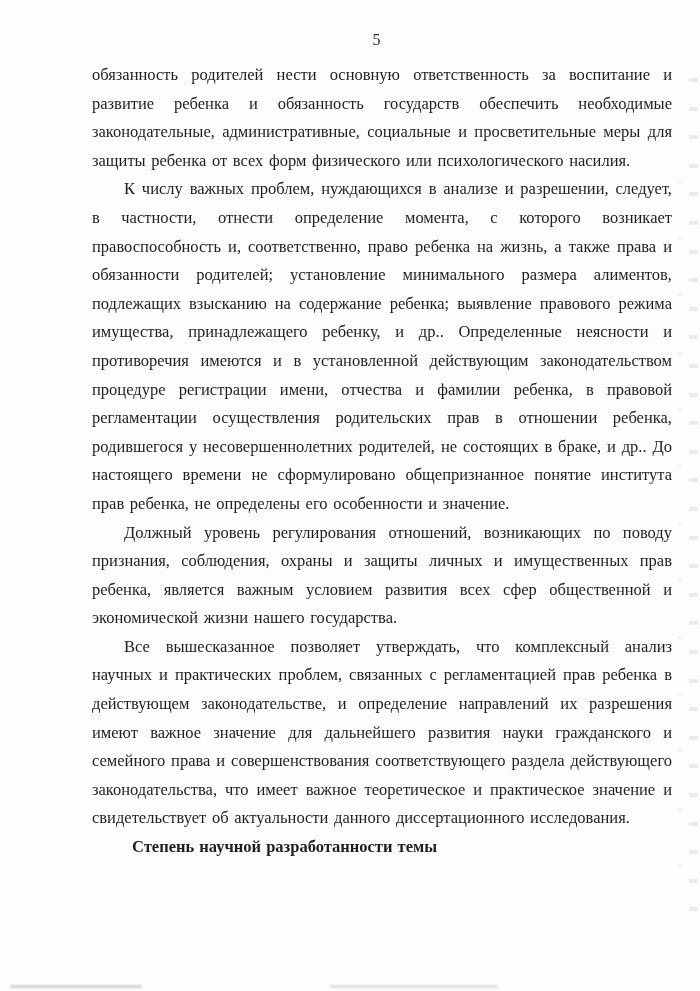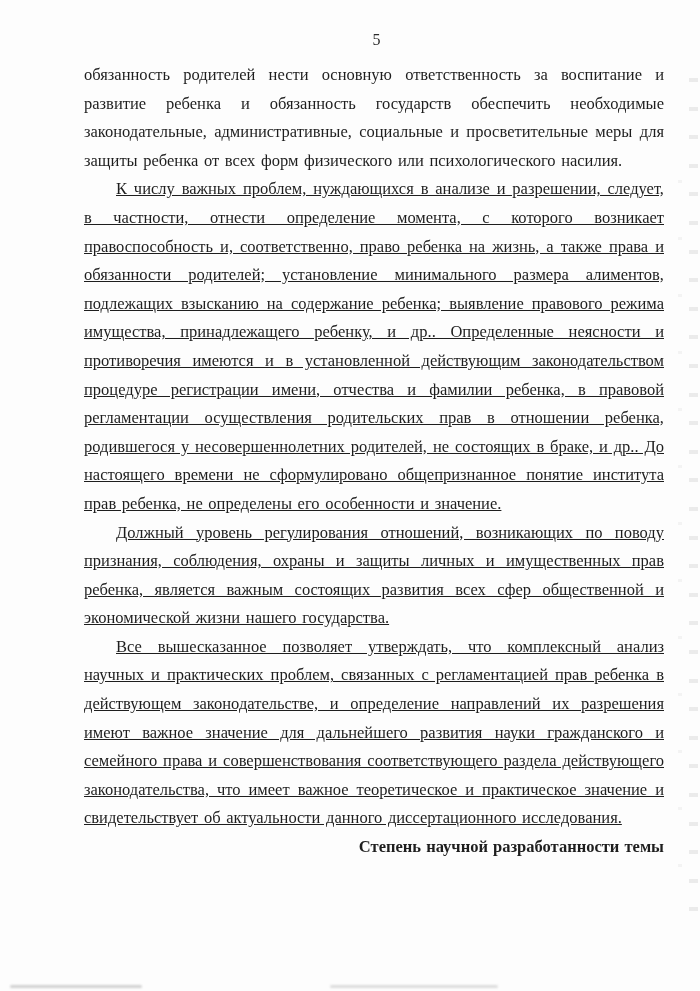--- a/index.html
+++ b/index.html
@@ -20,41 +20,40 @@
     top: 31px;
     left: 54px;
     width: 646px;
     text-align: center;
     font-size: 16px;
     color: #2b2b2b;
     letter-spacing: 1px;
   }
   .text-block {
     position: absolute;
-    left: 84px;
+    left: 92px;
     top: 61px;
     width: 580px;
     font-size: 16.5px;
     line-height: 28.6px;
     color: #1e1e1e;
     text-align: justify;
   }
   .para {
     margin: 0;
     padding: 0;
     word-spacing: 1.5px;
   }
   .para.indent {
     text-indent: 32px;
-    text-decoration: underline;
   }
   .para.heading {
     font-weight: bold;
     text-indent: 40px;
-    text-align: right;
+    text-align: left;
     word-spacing: 1px;
   }
   
   .edge-marks {
     position: absolute;
     right: 2px;
     top: 78px;
     width: 9px;
     height: 840px;
     background: repeating-linear-gradient(
@@ -100,21 +99,21 @@
 </head>
 <body>
 
 <div class="page">
 
   <div class="page-number">5</div>
 
   <div class="text-block">
     <p class="para">обязанность родителей нести основную ответственность за воспитание и развитие ребенка и обязанность государств обеспечить необходимые законодательные, административные, социальные и просветительные меры для защиты ребенка от всех форм физического или психологического насилия.</p>
     <p class="para indent">К числу важных проблем, нуждающихся в анализе и разрешении, следует, в частности, отнести определение момента, с которого возникает правоспособность и, соответственно, право ребенка на жизнь, а также права и обязанности родителей; установление минимального размера алиментов, подлежащих взысканию на содержание ребенка; выявление правового режима имущества, принадлежащего ребенку, и др.. Определенные неясности и противоречия имеются и в установленной действующим законодательством процедуре регистрации имени, отчества и фамилии ребенка, в правовой регламентации осуществления родительских прав в отношении ребенка, родившегося у несовершеннолетних родителей, не состоящих в браке, и др.. До настоящего времени не сформулировано общепризнанное понятие института прав ребенка, не определены его особенности и значение.</p>
-    <p class="para indent">Должный уровень регулирования отношений, возникающих по поводу признания, соблюдения, охраны и защиты личных и имущественных прав ребенка, является важным состоящих развития всех сфер общественной и экономической жизни нашего государства.</p>
+    <p class="para indent">Должный уровень регулирования отношений, возникающих по поводу признания, соблюдения, охраны и защиты личных и имущественных прав ребенка, является важным условием развития всех сфер общественной и экономической жизни нашего государства.</p>
     <p class="para indent">Все вышесказанное позволяет утверждать, что комплексный анализ научных и практических проблем, связанных с регламентацией прав ребенка в действующем законодательстве, и определение направлений их разрешения имеют важное значение для дальнейшего развития науки гражданского и семейного права и совершенствования соответствующего раздела действующего законодательства, что имеет важное теоретическое и практическое значение и свидетельствует об актуальности данного диссертационного исследования.</p>
     <p class="para heading">Степень научной разработанности темы</p>
   </div>
 
   <div class="edge-marks"></div>
   <div class="edge-marks-inner"></div>
   <div class="smudge smudge-a"></div>
   <div class="smudge smudge-b"></div>
 
 </div>

